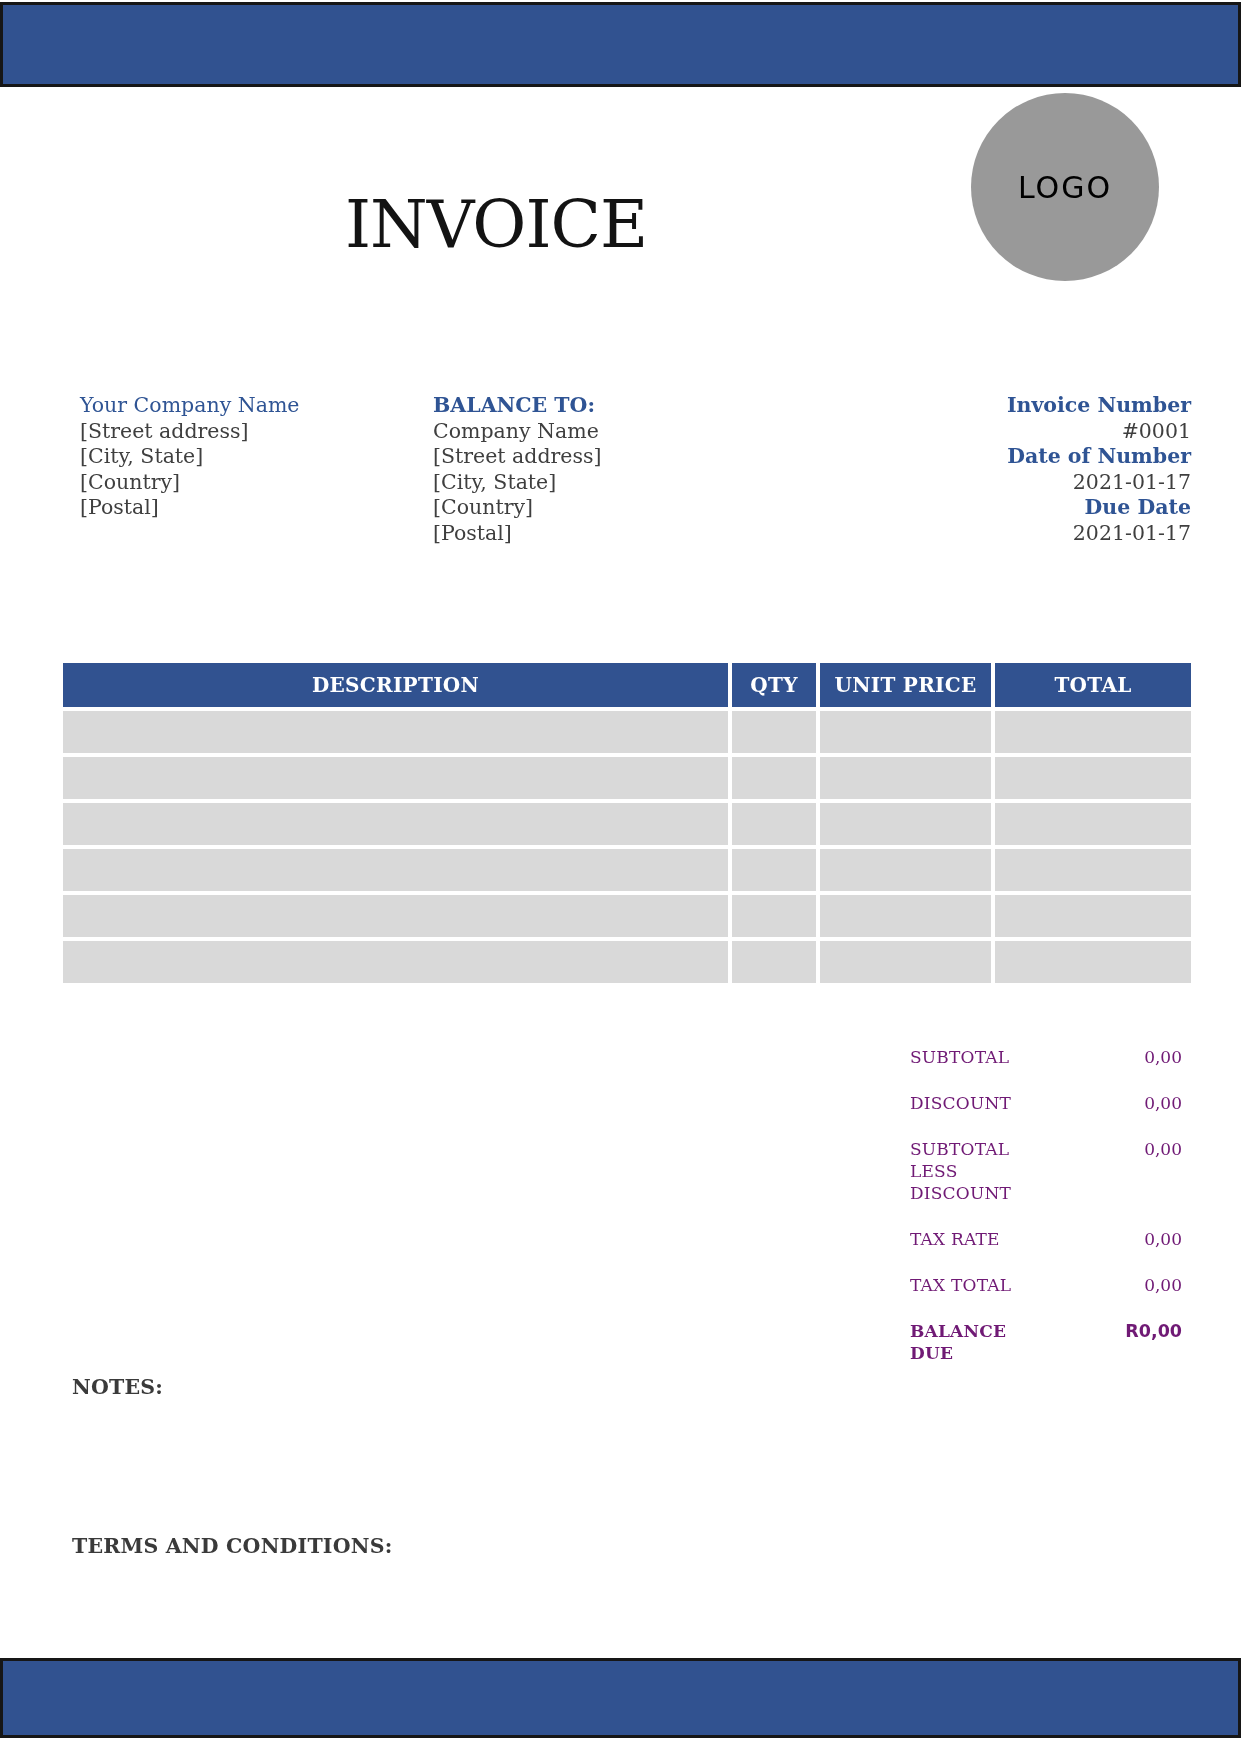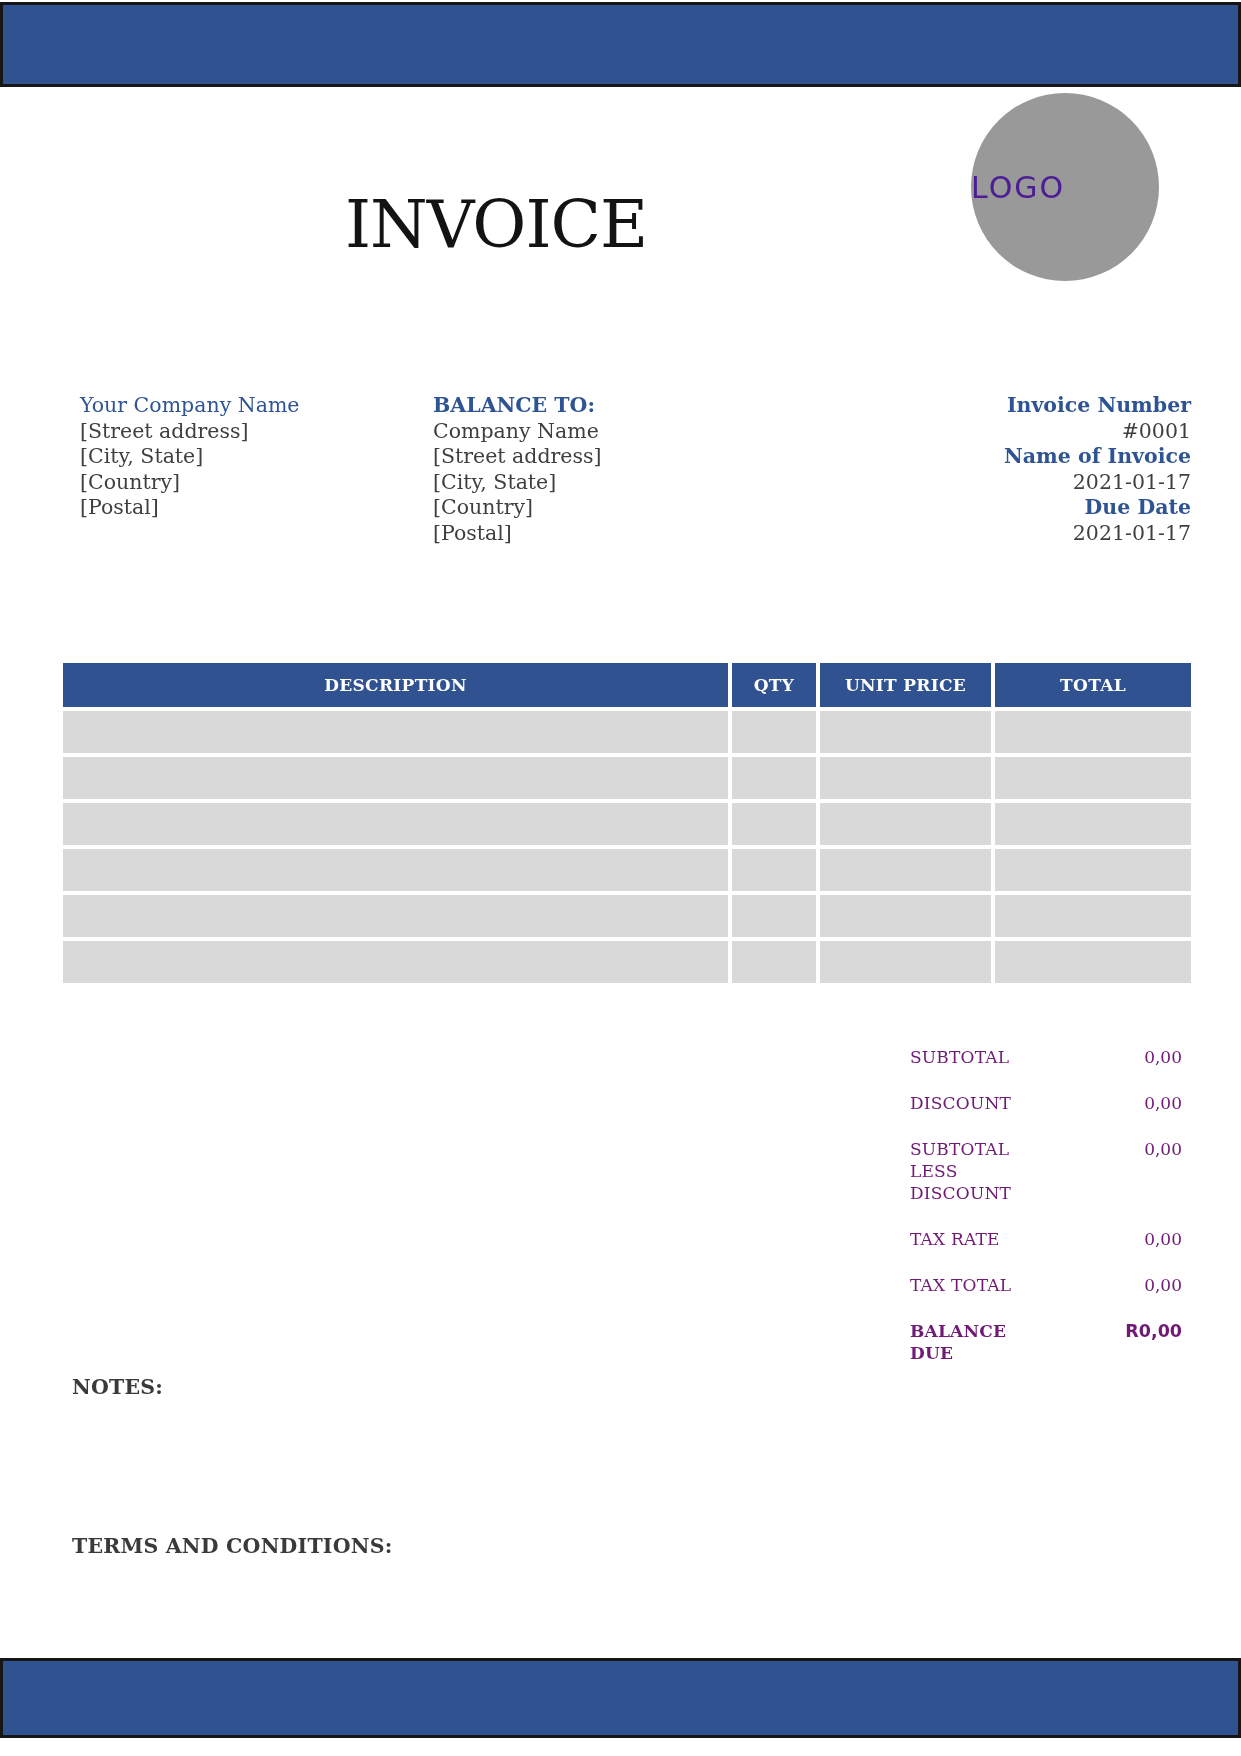--- a/index.html
+++ b/index.html
@@ -24,25 +24,25 @@
   .band.top    { top: 2px;    height: 85px; }
   .band.bottom { top: 1658px; height: 80px; }
 
   
   .logo-circle {
     position: absolute;
     left: 971px; top: 93px;
     width: 188px; height: 188px;
     border-radius: 50%;
     background: #999999;
-    display: flex; align-items: center; justify-content: flex-start;
+    display: flex; align-items: center; justify-content: center;
     font-family: "DejaVu Sans", sans-serif;
     font-size: 30px;
     letter-spacing: 2px;
-    color: #4c1d95;
+    color: #000000;
   }
 
   
   .doc-title {
     position: absolute;
     left: 298px; top: 192px;
     font-size: 66px;
     letter-spacing: -1px;
     font-weight: 500;
     color: #131313;
@@ -65,21 +65,21 @@
     width: 1128px;
     display: grid;
     grid-template-columns: 665px 84px 171px 196px;
     gap: 4px;
   }
   .items-table .th {
     height: 44px;
     background: #315290;
     color: #ffffff;
     font-weight: bold;
-    font-size: 17px;
+    font-size: 20px;
     letter-spacing: 0.3px;
     display: flex; align-items: center; justify-content: center;
   }
   .items-table .td {
     height: 42px;
     background: #d9d9d9;
   }
 
   
   .totals {
@@ -160,21 +160,21 @@
     <div>Company Name</div>
     <div>[Street address]</div>
     <div>[City, State]</div>
     <div>[Country]</div>
     <div>[Postal]</div>
   </div>
 
   <div class="info col-3">
     <div class="head-blue bold">Invoice Number</div>
     <div>#0001</div>
-    <div class="head-blue bold">Name of Invoice</div>
+    <div class="head-blue bold">Date of Number</div>
     <div>2021-01-17</div>
     <div class="head-blue bold">Due Date</div>
     <div>2021-01-17</div>
   </div>
 
   <div class="items-table">
     <div class="th">DESCRIPTION</div>
     <div class="th">QTY</div>
     <div class="th">UNIT PRICE</div>
     <div class="th">TOTAL</div>

